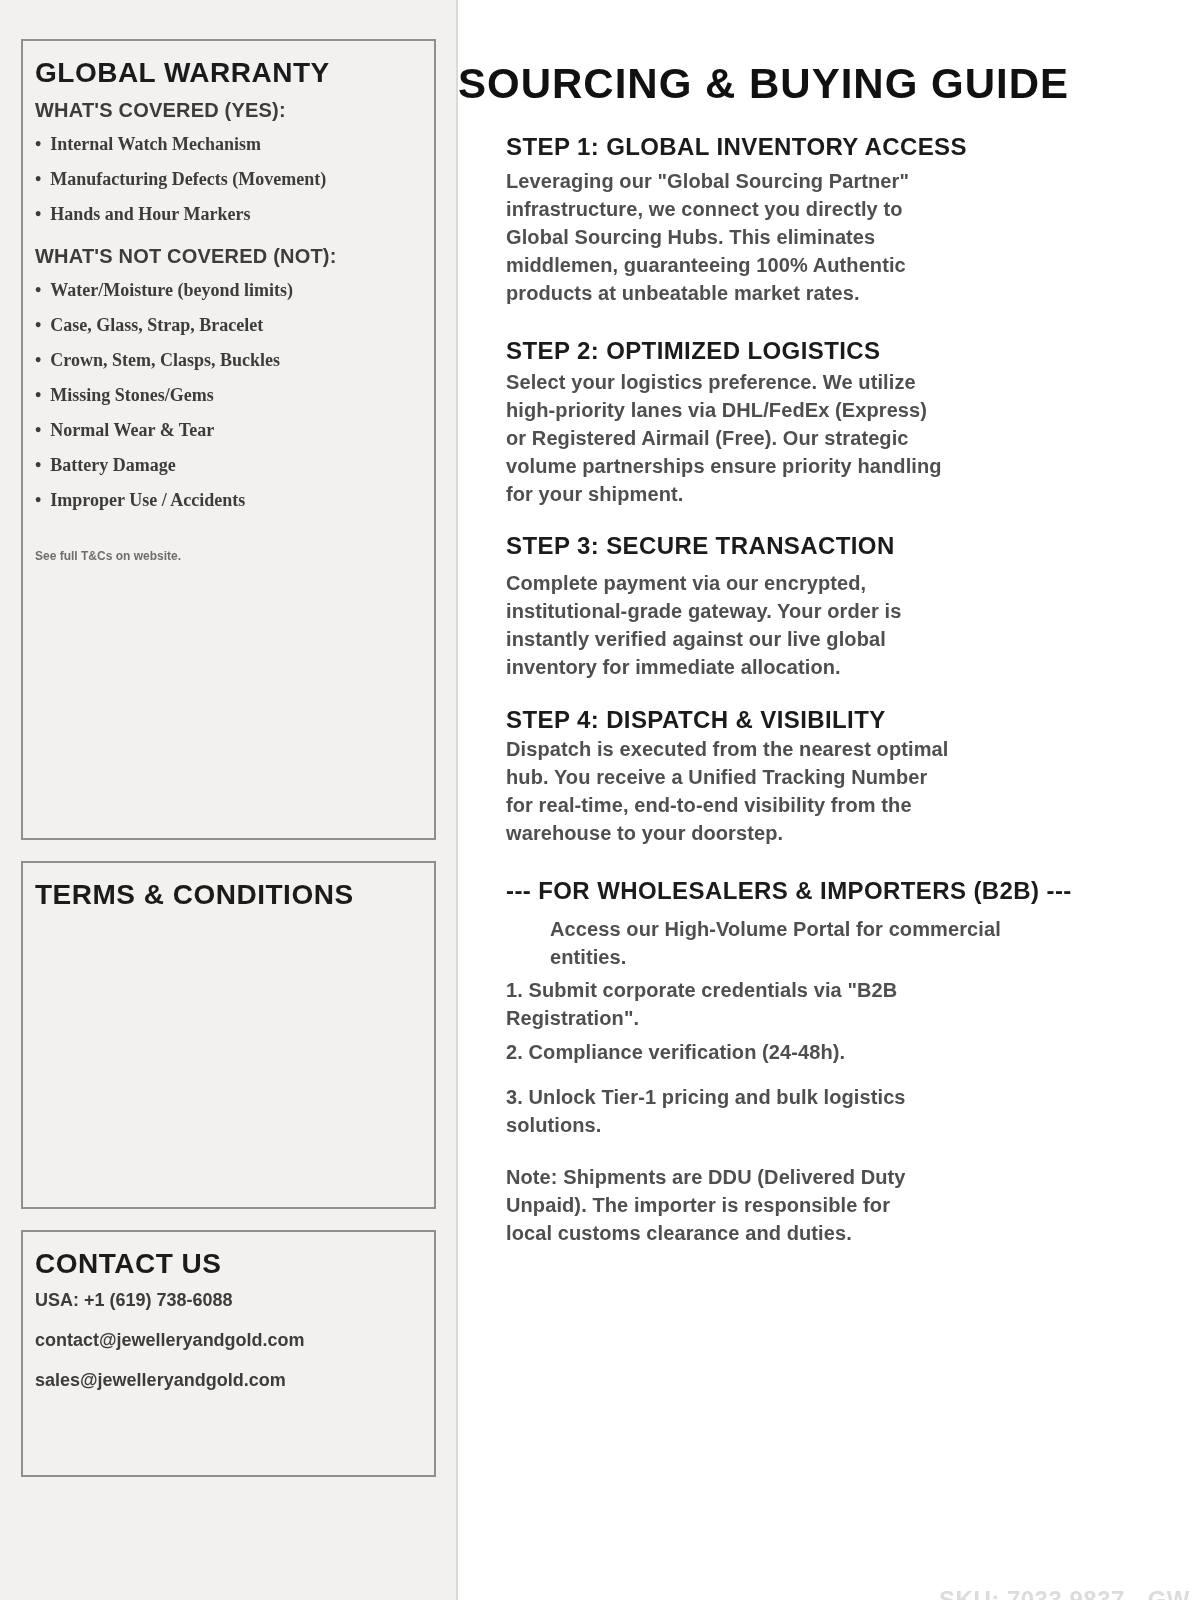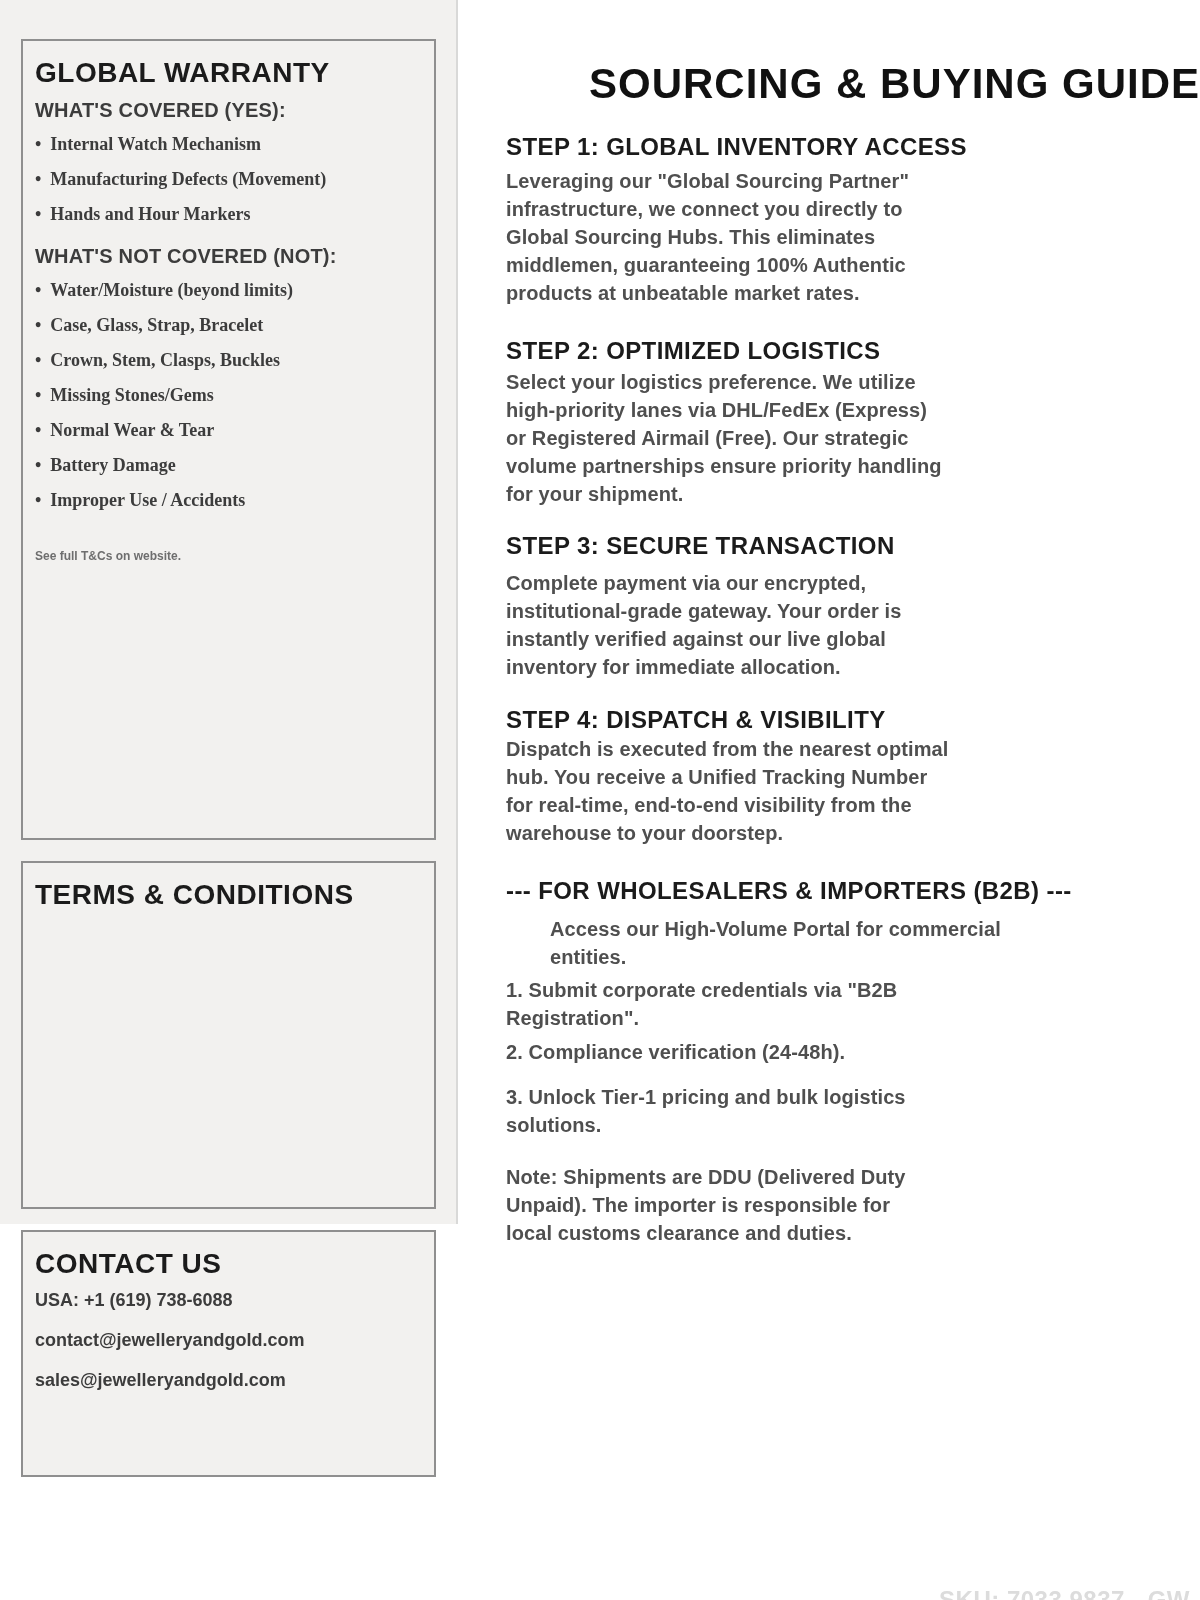--- a/index.html
+++ b/index.html
@@ -15,21 +15,21 @@
   }
   *{box-sizing:border-box;}
   html,body{margin:0;padding:0;}
   body{
     width:1200px;height:1600px;position:relative;overflow:hidden;
     background:var(--main-bg);
     font-family:"Liberation Sans", sans-serif;
   }
   
   .sidebar{
-    position:absolute;left:0;top:0;width:458px;height:1224px;
+    position:absolute;left:0;top:0;width:458px;height:1600px;
     background:var(--sidebar-bg);
     border-right:2px solid var(--divider);
   }
   .panel{
     position:absolute;left:21px;width:415px;
     border:2px solid var(--box-border);
     padding:14px 12px 0 12px;
     background:var(--sidebar-bg);
   }
   .panel-warranty{top:39px;height:801px;}
@@ -67,21 +67,21 @@
     color:var(--subheading);
   }
   .contact-line + .contact-line{margin-top:20px;}
   
   .main{
     position:absolute;left:458px;top:0;width:742px;height:1600px;
     background:var(--main-bg);
   }
   .page-title{
     position:absolute;left:0;top:60px;width:742px;margin:0;
-    text-align:right;font-size:42px;line-height:48px;font-weight:bold;
+    text-align:left;font-size:42px;line-height:48px;font-weight:bold;
     color:#111;letter-spacing:1px;
   }
   .step-heading{
     position:absolute;left:48px;margin:0;width:640px;
     font-size:24px;line-height:32px;font-weight:bold;color:var(--heading);
     letter-spacing:.4px;white-space:pre-wrap;
   }
   .step-body{
     position:absolute;left:48px;margin:0;width:640px;
     font-size:20px;line-height:28px;font-weight:bold;color:var(--body);

